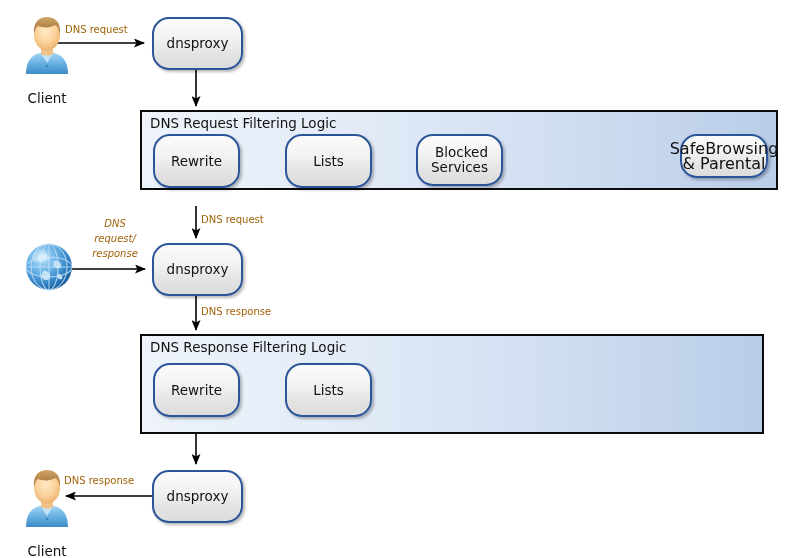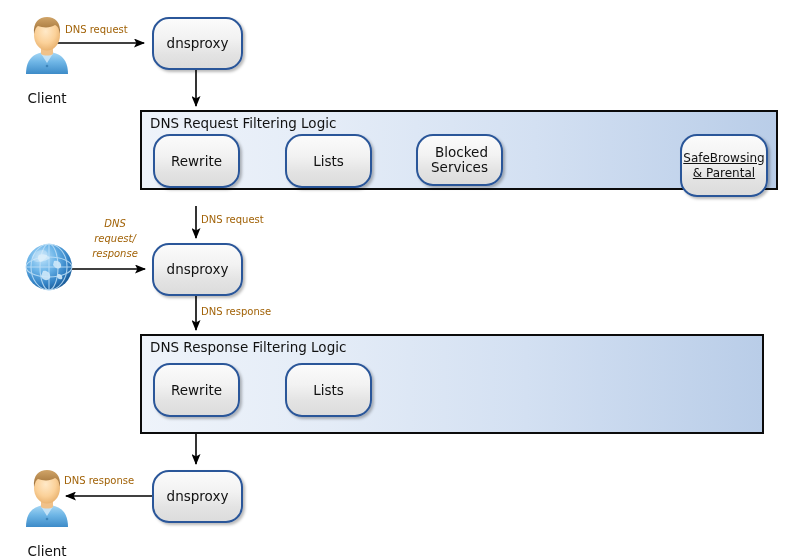--- a/index.html
+++ b/index.html
@@ -125,21 +125,21 @@
   </svg>
 
   <div class="group" style="left:140px; top:110px; width:638px; height:80px;">
     <div class="group-title">DNS Request Filtering Logic</div>
   </div>
 
   <div class="node" style="left:153px; top:134px; width:87px; height:54px;">Rewrite</div>
   <div class="node" style="left:285px; top:134px; width:87px; height:54px;">Lists</div>
   <div class="node" style="left:416px; top:134px; width:87px; height:52px;text-align:right;">Blocked
 Services</div>
-  <div class="node" style="left:680px; top:134px; width:88px; height:63px; font-size:12px;text-decoration:underline;">SafeBrowsing
+  <div class="node" style="left:680px; top:134px; width:88px; height:44px; font-size:16px;">SafeBrowsing
 &amp; Parental</div>
 
   <div class="group" style="left:140px; top:334px; width:624px; height:100px;">
     <div class="group-title">DNS Response Filtering Logic</div>
   </div>
 
   <div class="node" style="left:153px; top:363px; width:87px; height:54px;">Rewrite</div>
   <div class="node" style="left:285px; top:363px; width:87px; height:54px;">Lists</div>
 
   <div class="node" style="left:152px; top:17px; width:91px; height:53px;">dnsproxy</div>

